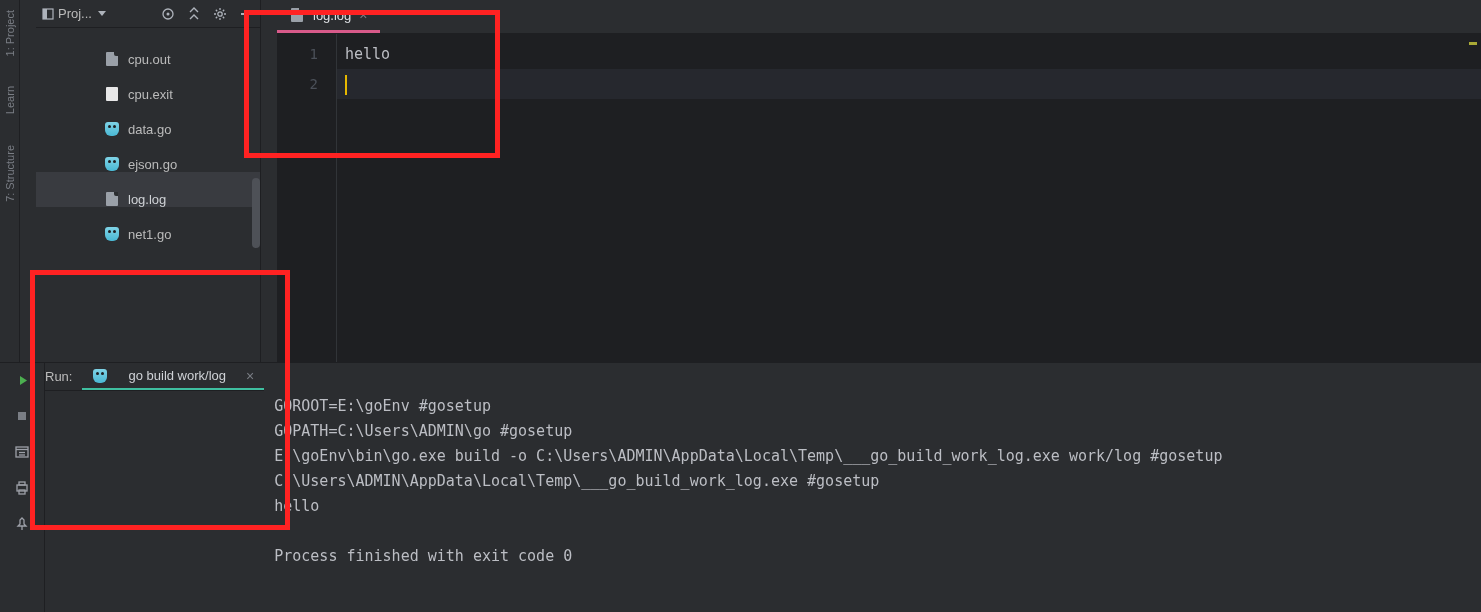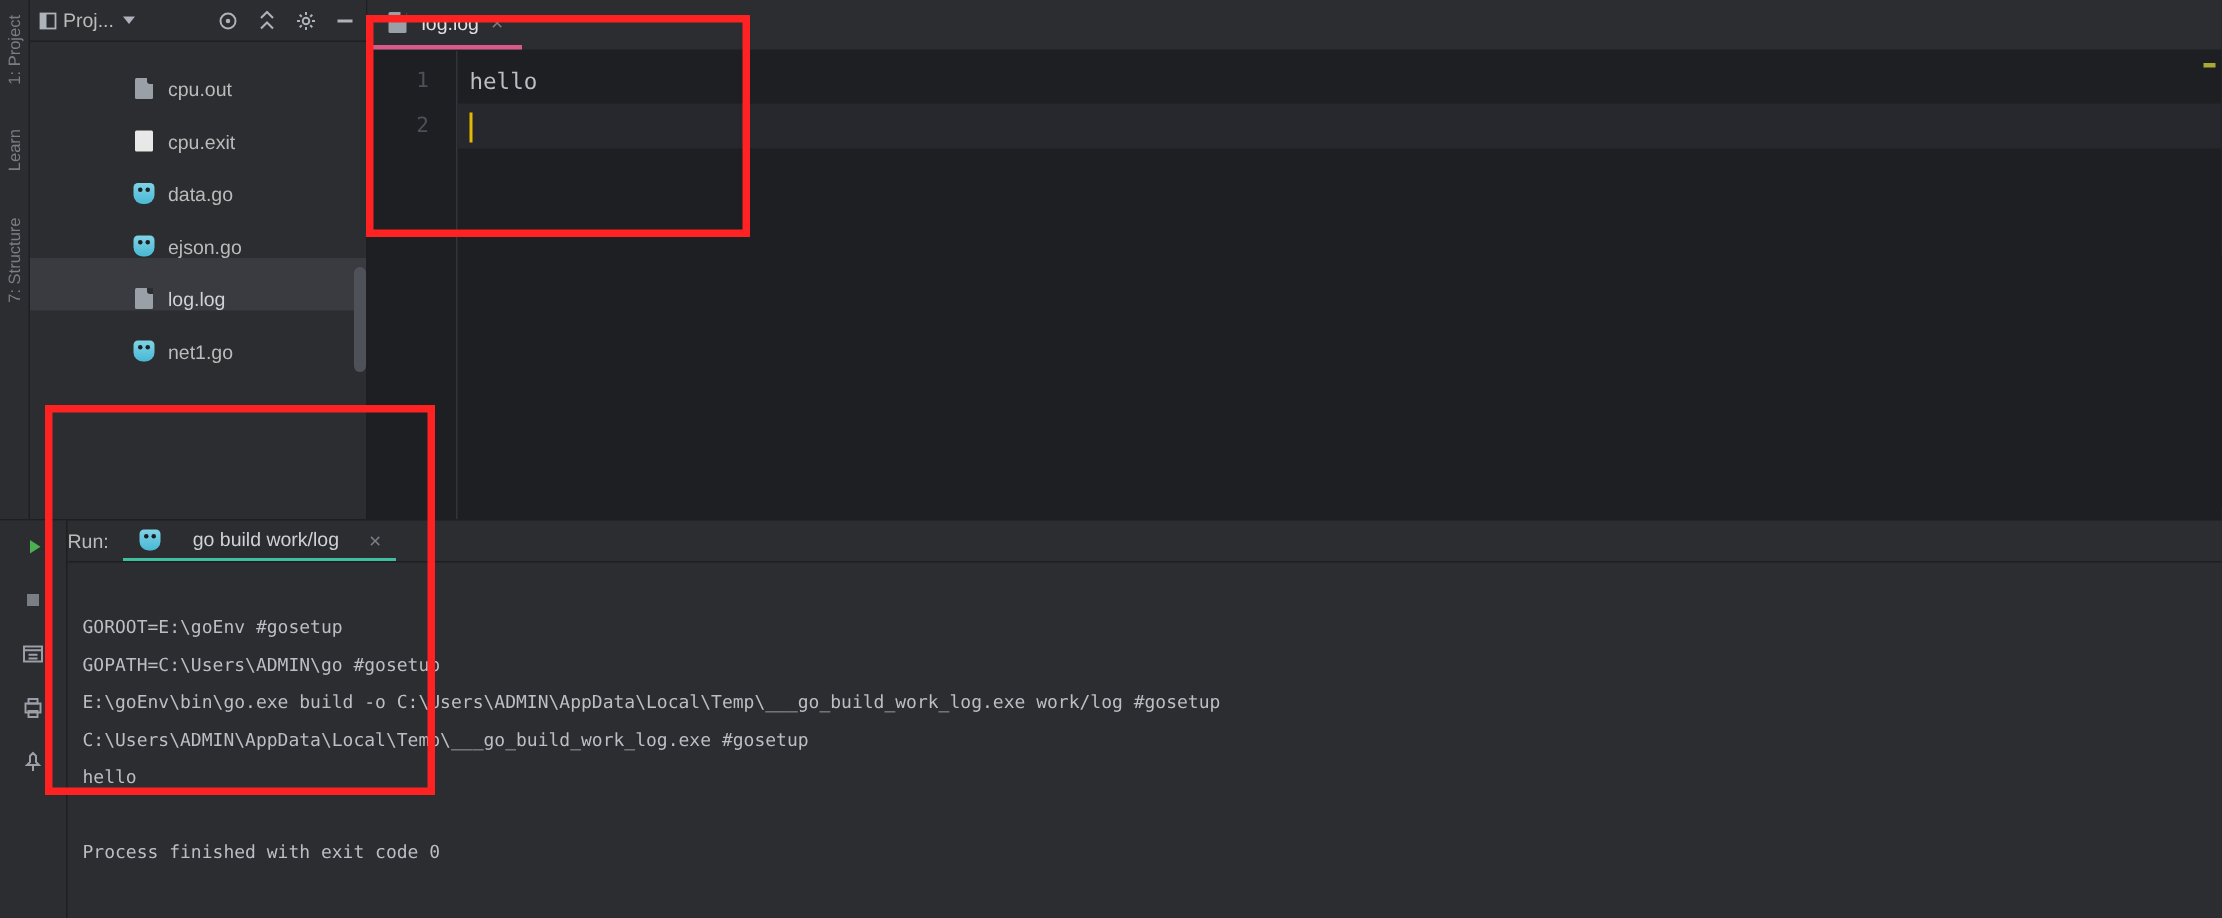--- a/index.html
+++ b/index.html
@@ -15,20 +15,21 @@
 }
 .main-layout {
   display: flex;
   flex-direction: column;
   width: 100%;
   height: 100%;
 }
 .upper {
   display: flex;
   height: 362px;
+  gap: 16px;
 }
 .left-rail {
   width: 20px;
   background: #2b2d30;
   border-right: 1px solid #1e1f22;
   display: flex;
   flex-direction: column;
   align-items: center;
   justify-content: flex-start;
   gap: 30px;
@@ -230,21 +231,20 @@
   display: flex;
   flex-direction: column;
   align-items: center;
   padding-top: 8px;
   gap: 18px;
 }
 .run-gutter .g-icon { width:18px; height:18px; display:flex; align-items:center; justify-content:center; color:#9da0a8; cursor:pointer; }
 .run-content {
   flex: 1;
   display: flex;
-  flex-direction: column;
 }
 .run-header {
   height: 28px;
   display: flex;
   align-items: center;
   padding-left: 0;
   border-bottom: 1px solid #1e1f22;
 }
 .run-label { color:#bbbbbb; padding: 0 10px 0 0; }
 .run-tab {
@@ -255,21 +255,21 @@
   height: 100%;
   border-bottom: 2px solid #3fbfa0;
   color: #cfd2d6;
   cursor: pointer;
 }
 .run-tab .tab-close { color:#7a7e85; }
 .console {
   flex: 1;
   padding: 6px 10px;
   font-family: "Consolas", monospace;
-  font-size: 12px;
+  font-size: 15px;
   color: #bcbec4;
   line-height: 25px;
   white-space: pre;
 }
 .highlight-red {
   position: absolute;
   border: 5px solid #f22;
   pointer-events: none;
   z-index: 50;
 }

